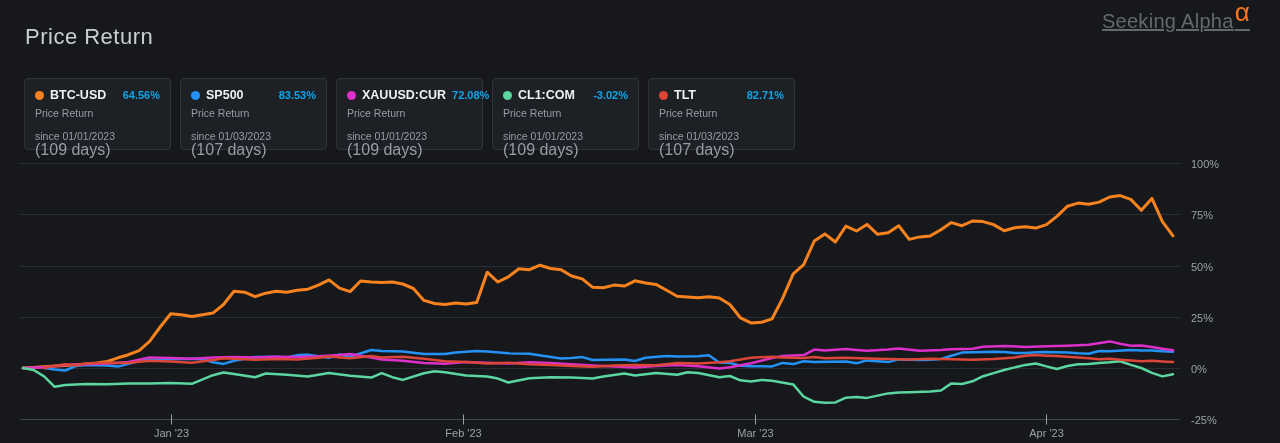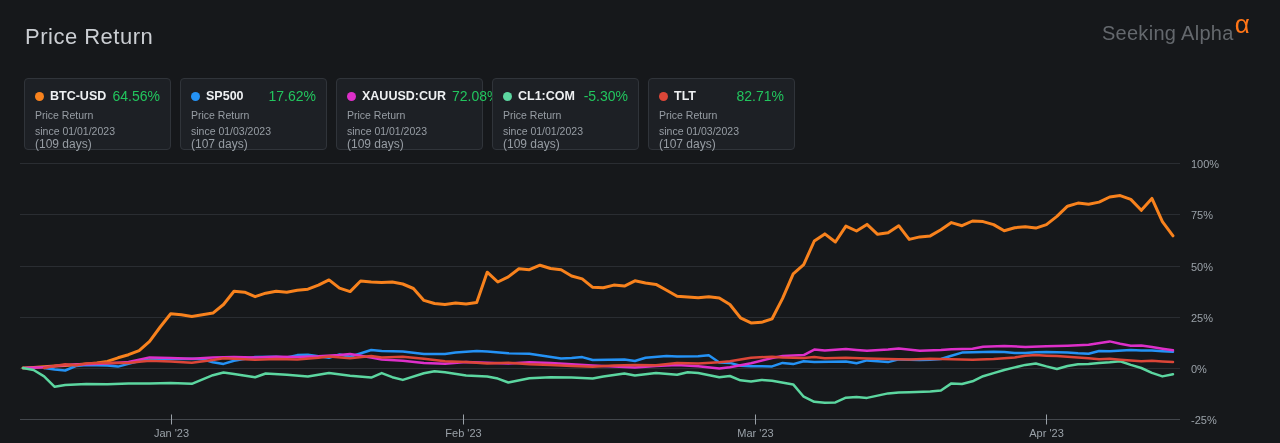--- a/index.html
+++ b/index.html
@@ -5,39 +5,39 @@
   html,body{margin:0;padding:0}
   body{
     width:1280px;height:443px;position:relative;overflow:hidden;
     background:#16181b;font-family:"Liberation Sans",sans-serif;
   }
   .page-title{
     position:absolute;left:25px;top:24px;margin:0;
     font-size:22px;font-weight:400;letter-spacing:.5px;color:#cbced3;
   }
   .logo{
-    position:absolute;right:31px;top:16px;
-    font-size:20px;color:#64686d;letter-spacing:.3px;white-space:nowrap;
+    position:absolute;right:31px;top:4px;
+    font-size:20px;color:#64686d;letter-spacing:.3px;white-space:nowrap;text-decoration:underline;
   }
   .logo .alpha-glyph{
     color:#ff7517;font-size:26px;position:relative;top:-7px;left:1px;font-style:normal;
   }
   .cards{position:absolute;left:24px;top:78px;display:flex;gap:9px}
   .card{
     width:147px;height:72px;box-sizing:border-box;
     background:#1d2025;border:1px solid #30343a;border-radius:4px;
     padding:9px 10px 7px 10px;
   }
   .card-top{display:flex;align-items:center;gap:6px}
   .dot{width:9px;height:9px;border-radius:50%;flex:0 0 auto}
   .ticker{font-size:12.5px;font-weight:bold;color:#eef0f2;white-space:nowrap}
-  .value{margin-left:auto;font-size:14px;font-weight:normal;color:#22c55e;white-space:nowrap}
+  .value{margin-left:auto;font-size:11px;font-weight:bold;color:#0ea5e9;white-space:nowrap}
   .sub{font-size:10.5px;color:#979da4;margin-top:5px;line-height:12px}
-  .sub-since{font-size:10.5px;color:#979da4;margin-top:4px;line-height:13px}
-  .sub-days{font-size:12px;color:#979da4;line-height:13px}
+  .sub-since{font-size:10.5px;color:#979da4;margin-top:11px;line-height:13px}
+  .sub-days{font-size:16px;color:#979da4;line-height:13px}
   #chart{position:absolute;left:0;top:150px;display:block}
 </style>
 </head>
 <body>
 
 <h1 class="page-title">Price Return</h1>
 
 <div class="logo"><span>Seeking Alpha</span><i class="alpha-glyph">α</i></div>
 
 <div class="cards">
@@ -48,41 +48,41 @@
       <span class="value">64.56%</span>
     </div>
     <div class="sub">Price Return</div>
     <div class="sub-since">since 01/01/2023</div>
     <div class="sub-days">(109 days)</div>
   </div>
   <div class="card">
     <div class="card-top">
       <span class="dot" style="background: rgb(36, 146, 245);"></span>
       <span class="ticker">SP500</span>
-      <span class="value">17.62%</span>
+      <span class="value">83.53%</span>
     </div>
     <div class="sub">Price Return</div>
     <div class="sub-since">since 01/03/2023</div>
     <div class="sub-days">(107 days)</div>
   </div>
   <div class="card">
     <div class="card-top">
       <span class="dot" style="background: rgb(221, 47, 201);"></span>
       <span class="ticker">XAUUSD:CUR</span>
       <span class="value">72.08%</span>
     </div>
     <div class="sub">Price Return</div>
     <div class="sub-since">since 01/01/2023</div>
     <div class="sub-days">(109 days)</div>
   </div>
   <div class="card">
     <div class="card-top">
       <span class="dot" style="background: rgb(92, 214, 160);"></span>
       <span class="ticker">CL1:COM</span>
-      <span class="value">-5.30%</span>
+      <span class="value">-3.02%</span>
     </div>
     <div class="sub">Price Return</div>
     <div class="sub-since">since 01/01/2023</div>
     <div class="sub-days">(109 days)</div>
   </div>
   <div class="card">
     <div class="card-top">
       <span class="dot" style="background: rgb(220, 70, 56);"></span>
       <span class="ticker">TLT</span>
       <span class="value">82.71%</span>

